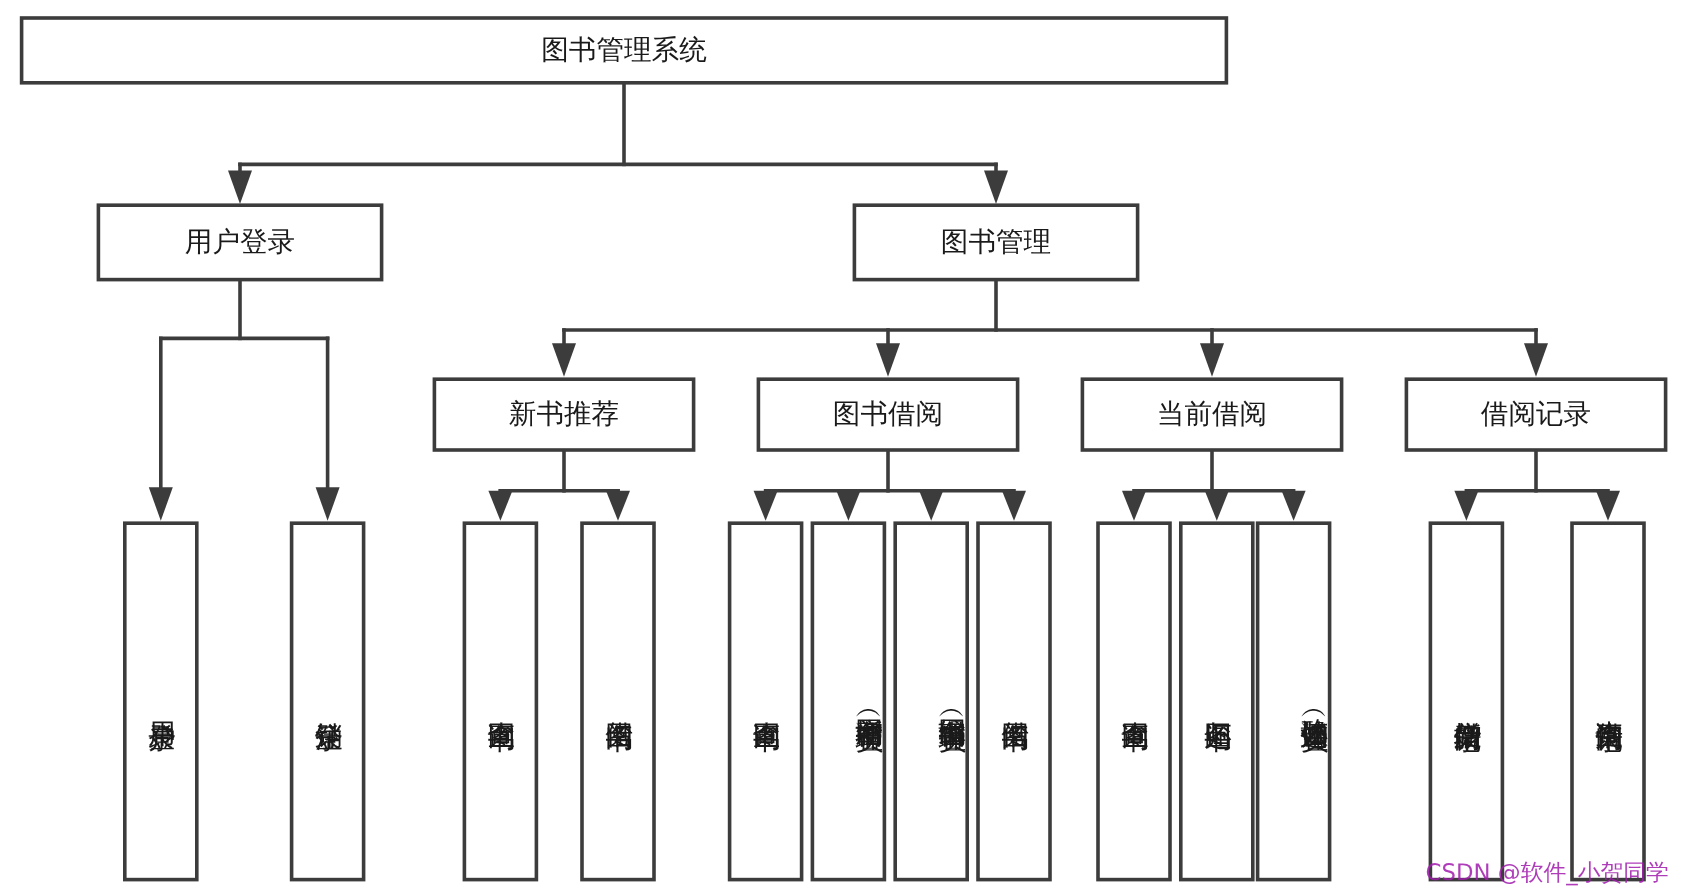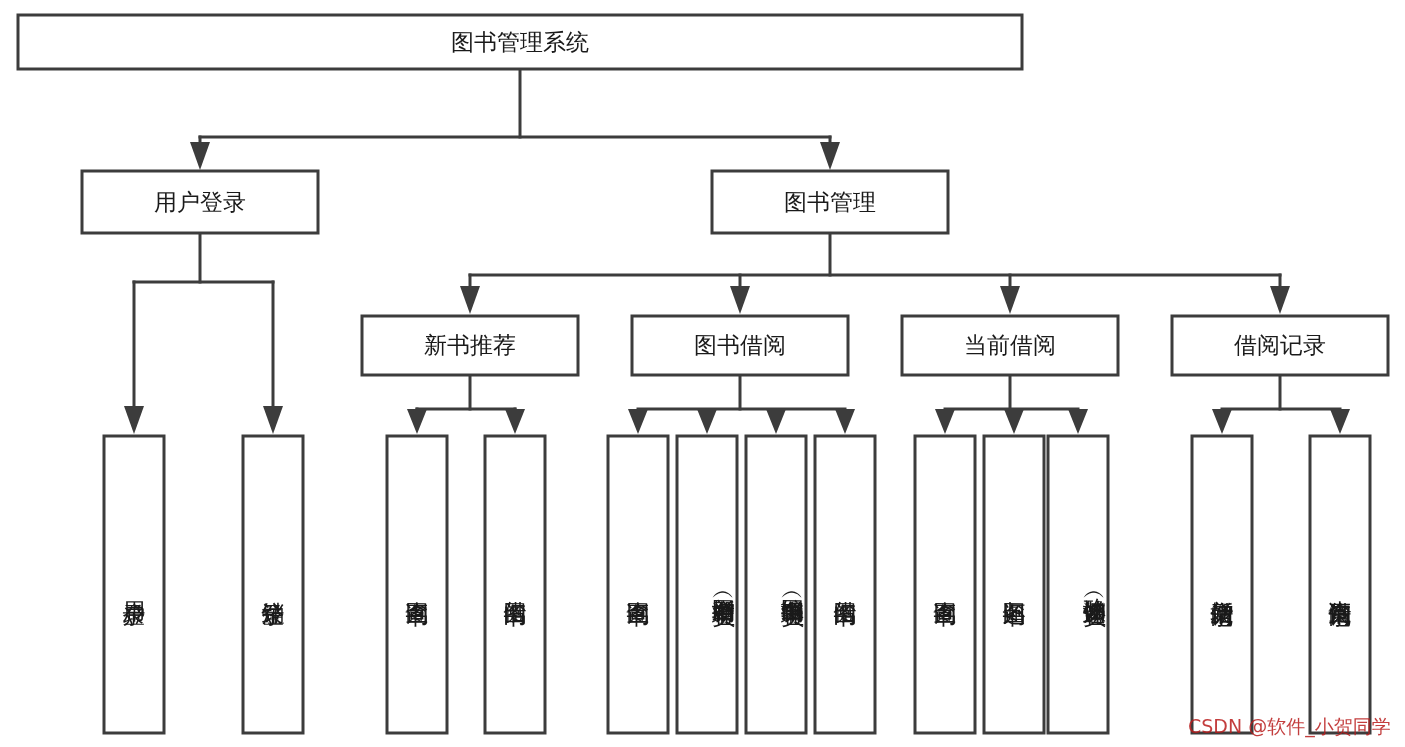--- a/index.html
+++ b/index.html
@@ -60,21 +60,21 @@
     white-space: nowrap;
     pointer-events: none;
     text-align: center;
   }
   .watermark {
     position: absolute;
     left: 1188px;
     top: 714px;
     font-family: "DejaVu Sans", "Liberation Sans", sans-serif;
     font-size: 19px;
-    color: #b91c1c;
+    color: #a21caf;
     white-space: nowrap;
     opacity: 0.85;
   }
 </style>
 </head>
 <body>
 
 <div id="diagram-root">
 
   <svg id="tree-svg" viewBox="0 0 1405 747">

